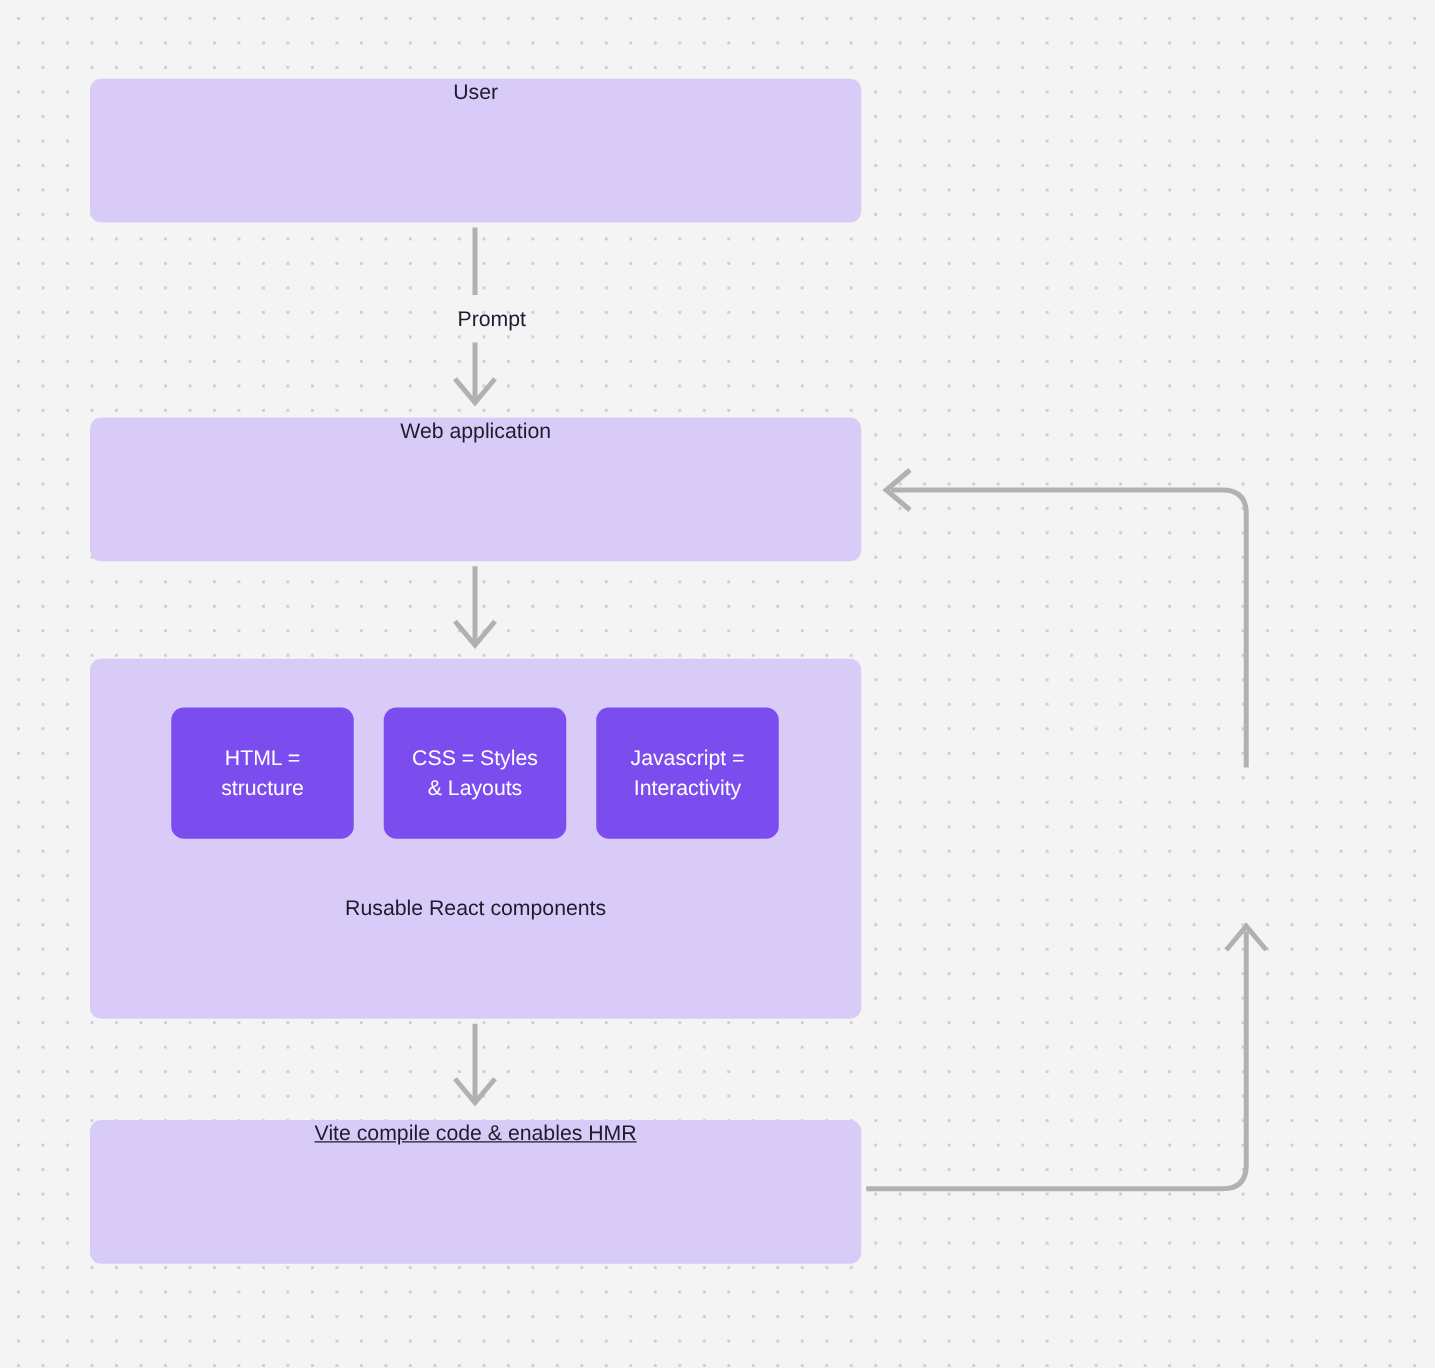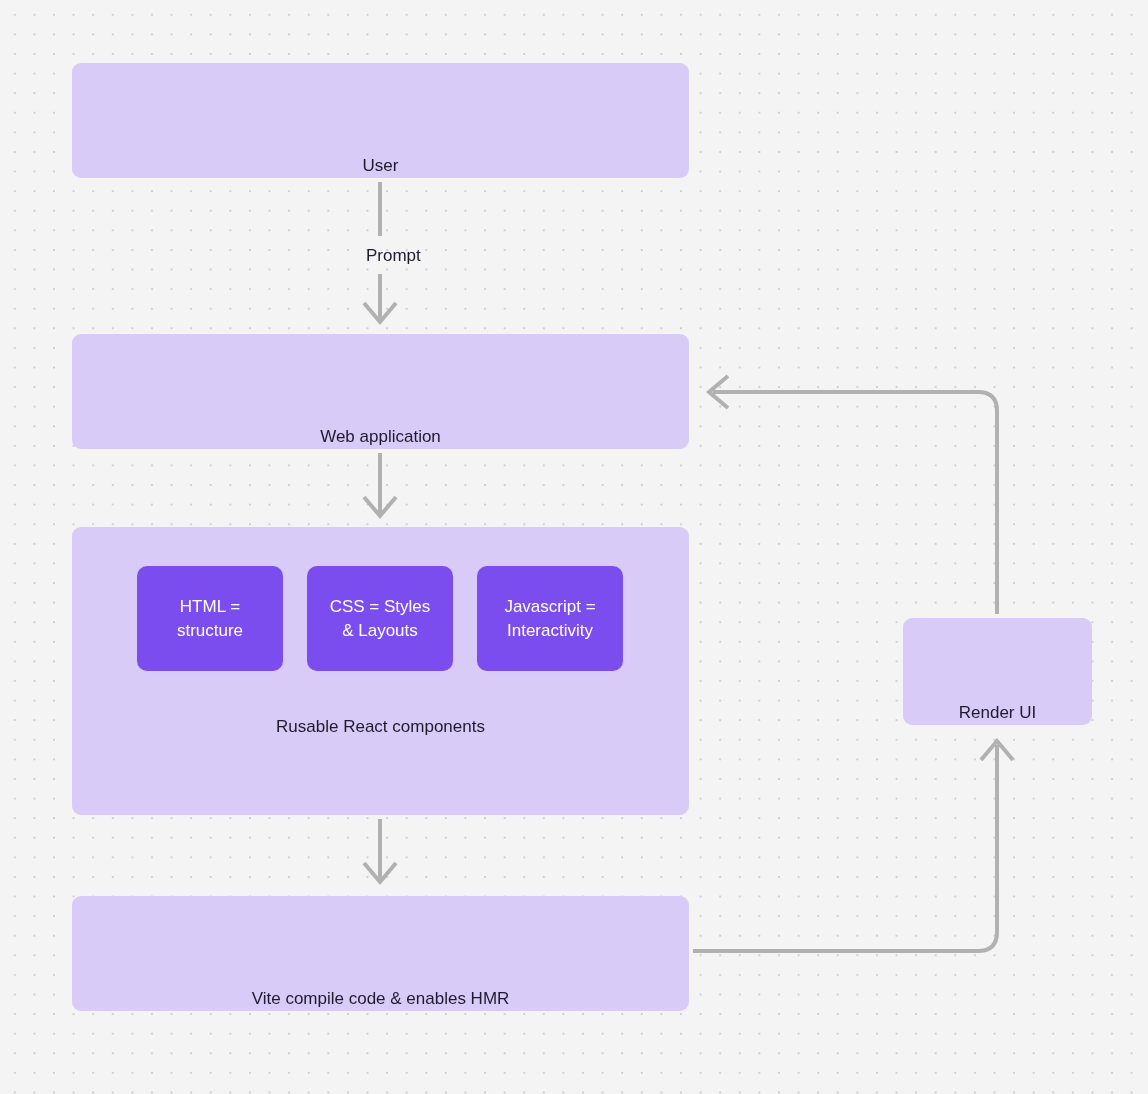--- a/index.html
+++ b/index.html
@@ -22,38 +22,38 @@
     position: relative;
     width: 1148px;
     height: 1094px;
   }
 
   
   .node {
     position: absolute;
     border-radius: 9px;
     display: flex;
-    align-items: flex-end;
+    align-items: flex-start;
     justify-content: center;
     background: #d9cbf8;
     color: #1f1b2e;
     font-size: 17px;
     line-height: 1.35;
     text-align: center;
     user-select: none;
   }
 
   .node-lg { font-size: 17px; }
 
   
   #node-user          { left: 72px;  top: 63px;  width: 617px; height: 115px; }
   #node-webapp        { left: 72px;  top: 334px; width: 617px; height: 115px; }
   #node-react         { left: 72px;  top: 527px; width: 617px; height: 288px;
                         align-items: flex-start; justify-content: flex-start; }
-  #node-vite          { left: 72px;  top: 896px; width: 617px; height: 115px; }
+  #node-vite          { left: 72px;  top: 896px; width: 617px; height: 115px; text-decoration: underline; }
   #node-render        { left: 903px; top: 618px; width: 189px; height: 107px; }
 
   
   .chip {
     position: absolute;
     background: #7c4dee;
     border-radius: 10px;
     color: #ffffff;
     font-size: 17px;
     line-height: 1.38;
@@ -174,17 +174,14 @@
   </div>
 
   <div class="node node-lg" id="node-webapp">
     <span>Web application</span>
   </div>
 
   <div class="node node-lg" id="node-vite">
     <span>Vite compile code &amp; enables HMR</span>
   </div>
 
-  <div class="node node-lg" id="node-render">
-    <span>Render UI</span>
-  </div>
 
 </div>
 
 </body></html>

